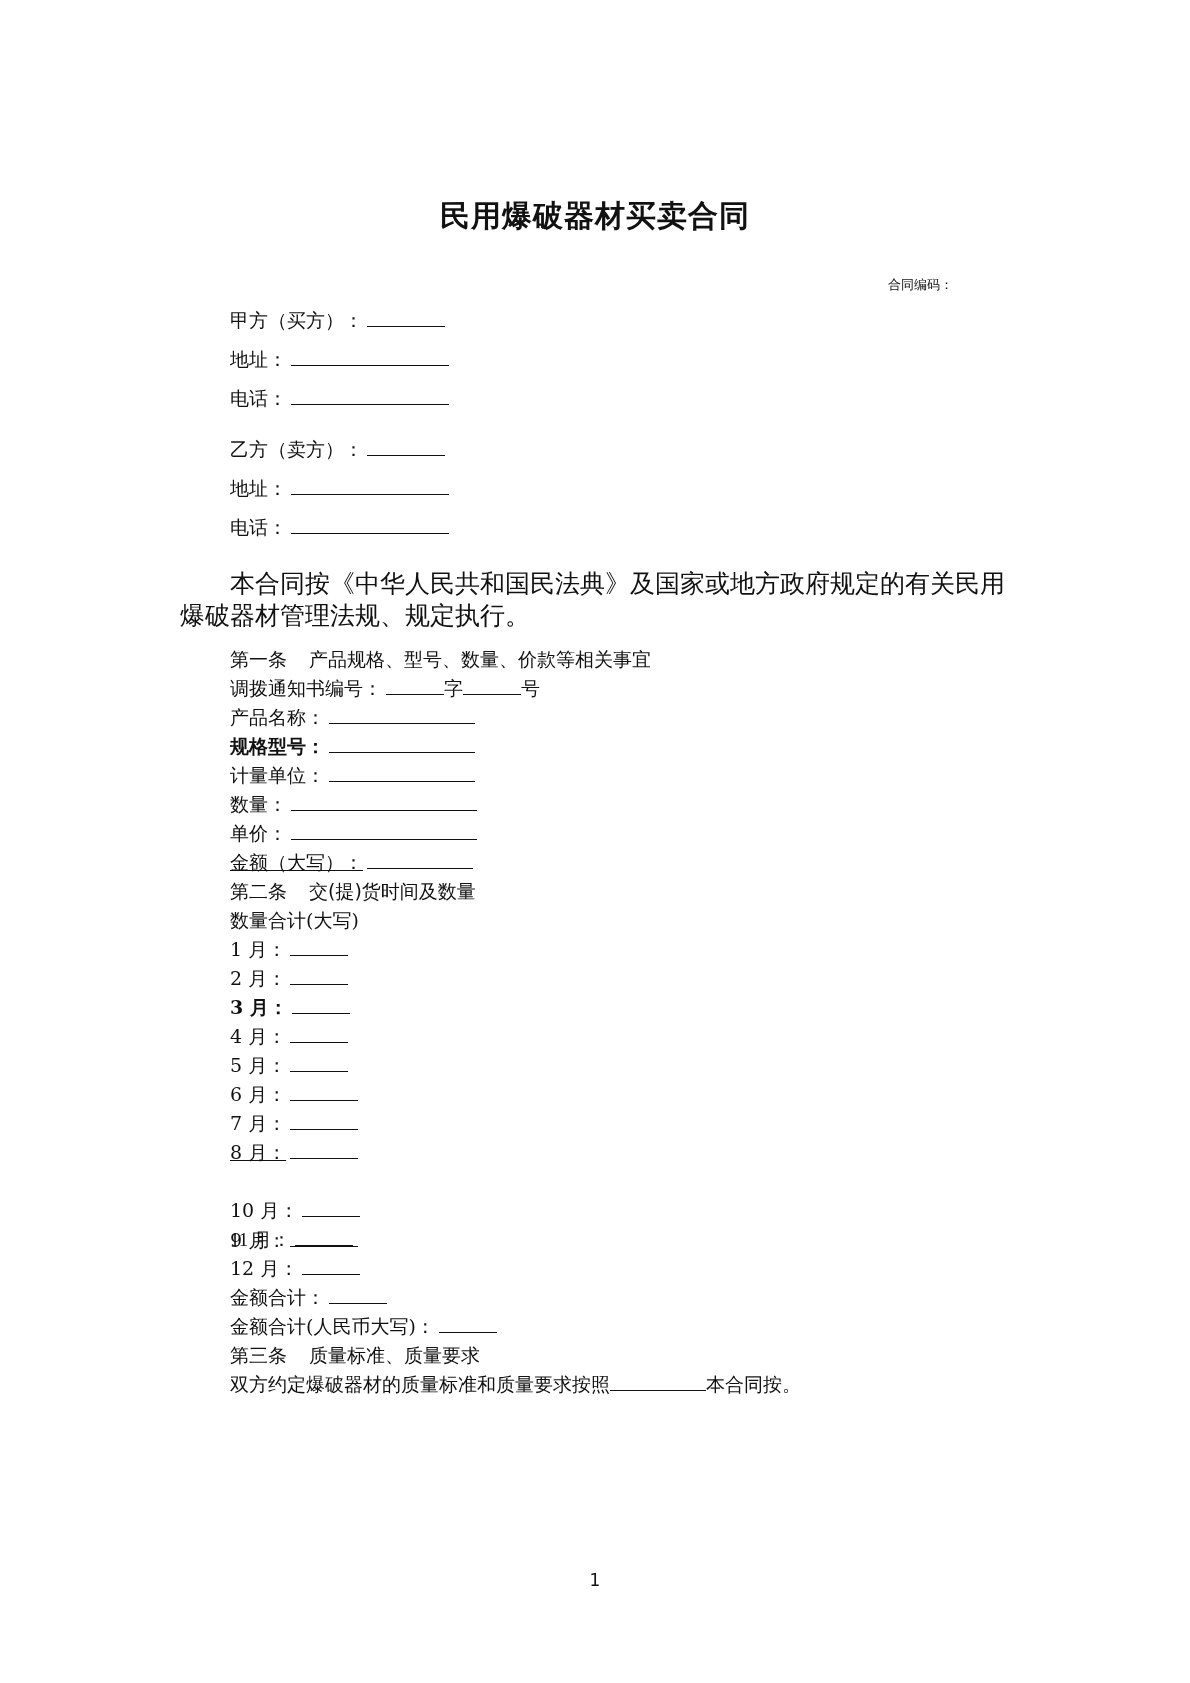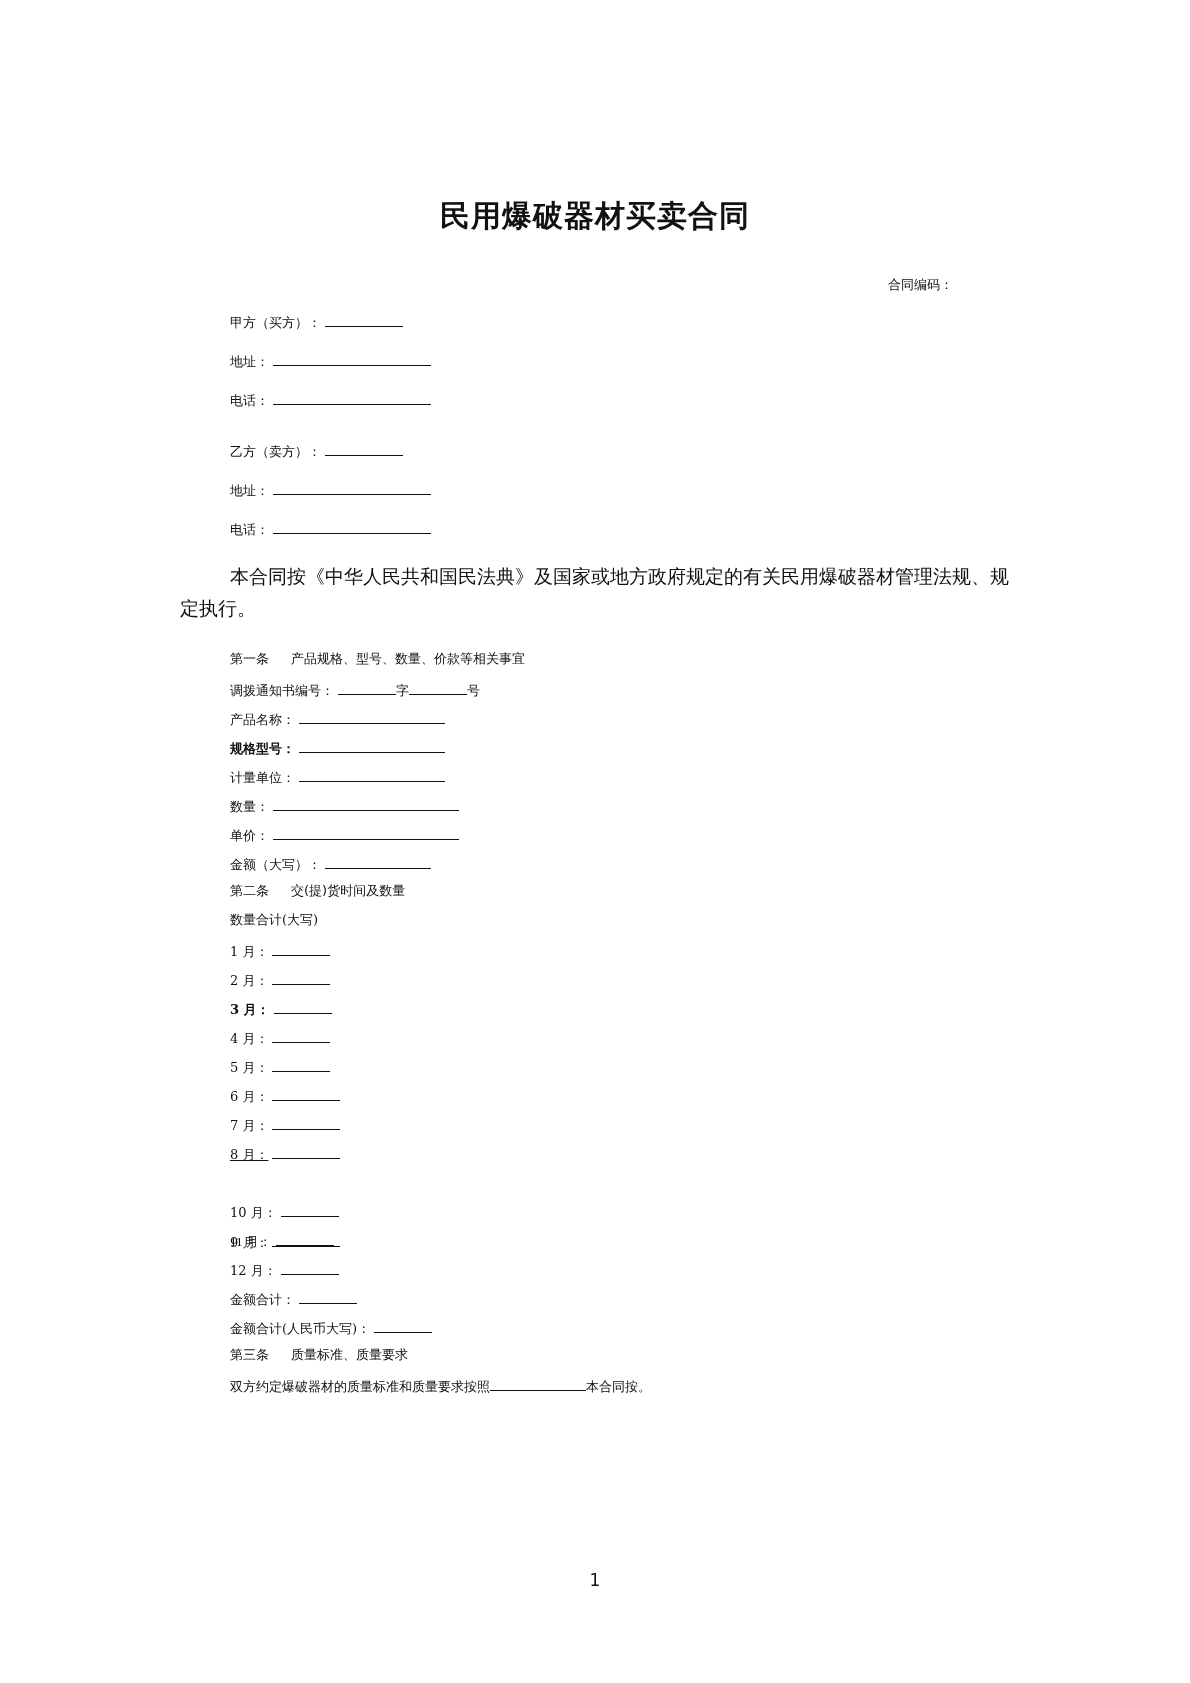--- a/index.html
+++ b/index.html
@@ -2,25 +2,25 @@
 <html><head>
 <meta charset="utf-8">
 <style>
   html, body { margin: 0; padding: 0; background: #ffffff; }
   body { width: 1190px; height: 1683px; position: relative; overflow: hidden;
          font-family: "DejaVu Serif", "Liberation Serif", serif; color: #111; }
   .page { position: absolute; left: 0; top: 0; width: 1131px; height: 1683px; }
   .title { position: absolute; top: 196px; left: 0; width: 1190px; text-align: center;
            font-family: "DejaVu Sans", sans-serif; font-weight: bold; font-size: 30px; letter-spacing: 1px; }
   .code { position: absolute; top: 276px; right: 178px; font-size: 13px; }
-  .line { position: absolute; left: 230px; font-size: 13px; white-space: nowrap; line-height: 24px; }
+  .line { position: absolute; left: 230px; font-size: 19px; white-space: nowrap; line-height: 24px; }
   .blank { display: inline-block; border-bottom: 1.5px solid #111; height: 18px; vertical-align: baseline; margin-left: 4px; }
   .heading { font-weight: normal; font-family: "DejaVu Sans", sans-serif; }
   .gap { display: inline-block; width: 22px; }
-  .para { position: absolute; left: 180px; width: 840px; font-size: 19px; line-height: 32px; text-indent: 50px; }
+  .para { position: absolute; left: 180px; width: 840px; font-size: 25px; line-height: 32px; text-indent: 50px; margin-top: 8px; }
   .pagenum { position: absolute; top: 1570px; left: 0; width: 1190px; text-align: center;
              font-family: "DejaVu Sans", sans-serif; font-size: 17px; }
 </style>
 </head>
 <body>
 
 <div class="page">
 
   <div class="title">民用爆破器材买卖合同</div>
   <div class="code">合同编码：</div>
@@ -61,21 +61,21 @@
   </div>
   <div class="line" style="top:763px;">
     <span>计量单位：</span><span class="blank" style="width:146px;"></span>
   </div>
   <div class="line" style="top:792px;">
     <span>数量：</span><span class="blank" style="width:186px;"></span>
   </div>
   <div class="line" style="top:821px;">
     <span>单价：</span><span class="blank" style="width:186px;"></span>
   </div>
-  <div class="line" style="top:850px;">
+  <div class="line" style="top:850px;text-decoration:underline;">
     <span>金额（大写）：</span><span class="blank" style="width:106px;"></span>
   </div>
 
   <div class="line heading" style="top:879px;">
     <span>第二条</span><span class="gap"></span><span>交(提)货时间及数量</span>
   </div>
   <div class="line" style="top:908px;">数量合计(大写)</div>
 
   <div class="line" style="top:937px;"><span>1 月：</span><span class="blank" style="width:58px;"></span></div>
   <div class="line" style="top:966px;"><span>2 月：</span><span class="blank" style="width:58px;"></span></div>

